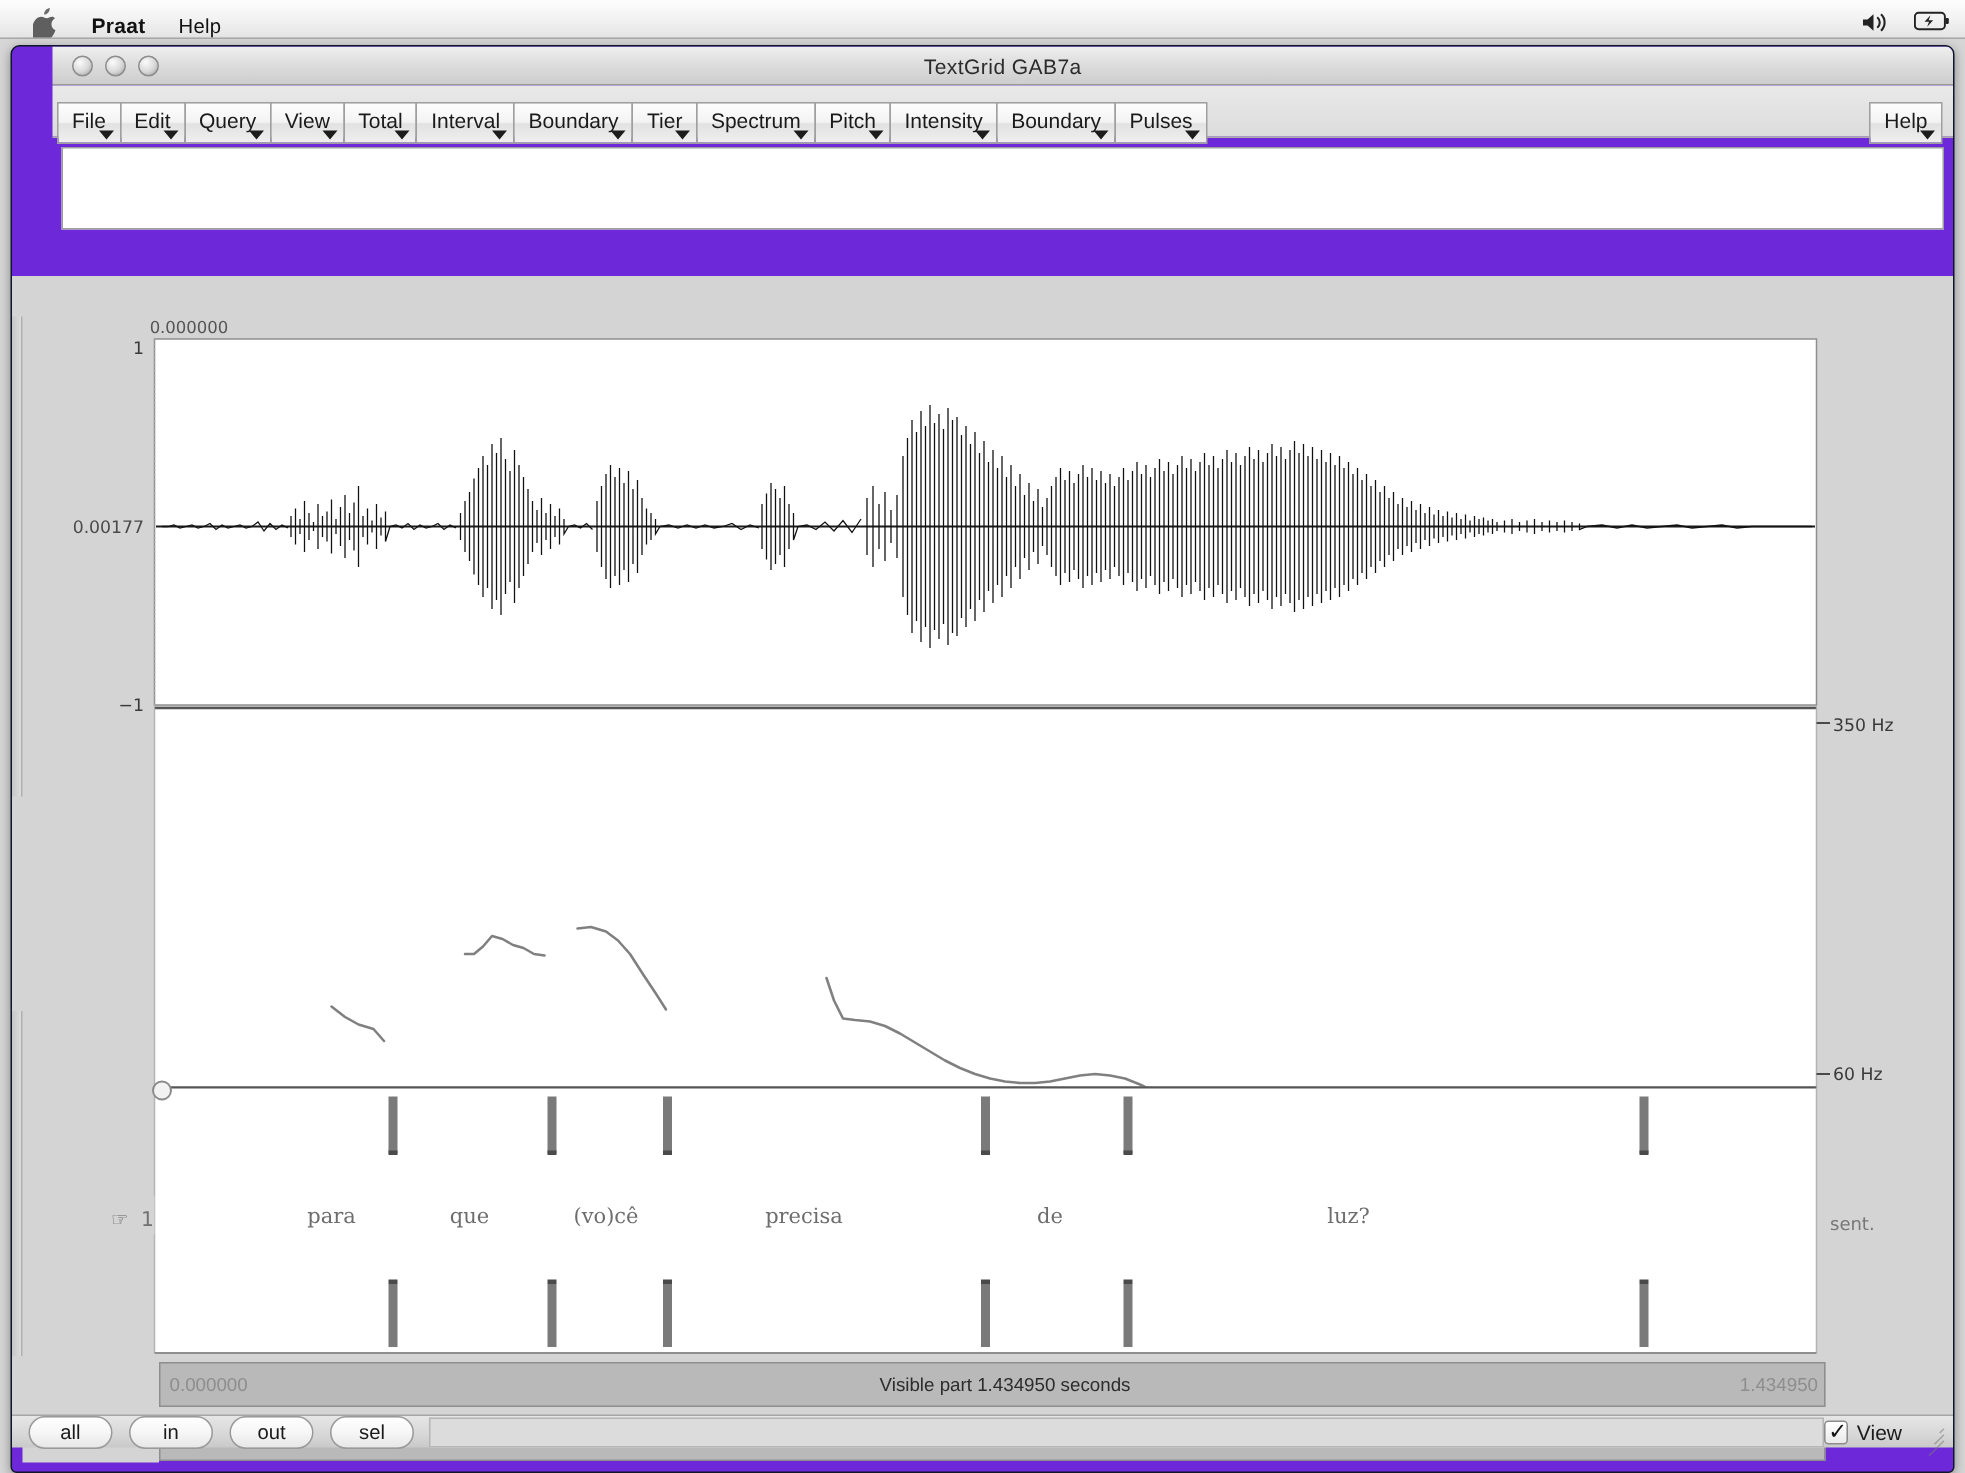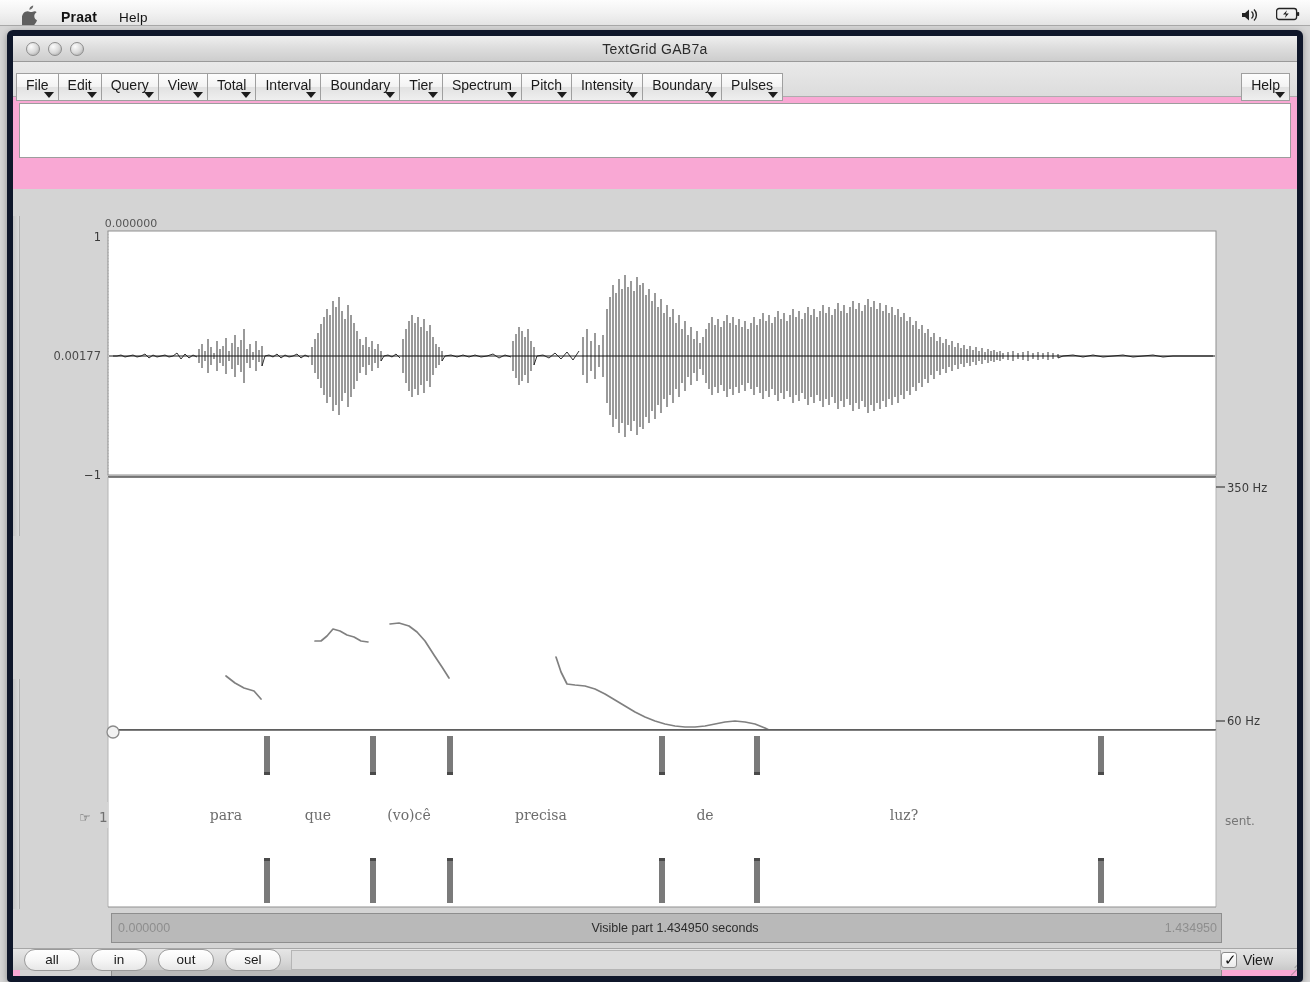--- a/index.html
+++ b/index.html
@@ -23,25 +23,26 @@
     font-size: 14px; font-weight: bold; color: #121212;
     margin-left: 22px; letter-spacing: 0.2px;
   }
   .os-menu-item.reg { font-weight: normal; font-size: 13.5px; }
   #osbar-right { margin-left: auto; display: flex; align-items: center; gap: 14px; margin-right: 12px; }
   .os-ico { width: 22px; height: 18px; position: relative; }
 
   
   #win {
     position: absolute; left: 7px; top: 30px; width: 1296px; height: 952px;
-    background: #f9a8d4;
-    border: 6px solid #0f172a;
+    background: #6d28d9;
+    border: 1px solid #0f172a;
     border-radius: 6px 6px 4px 4px;
     box-shadow: 0 2px 7px rgba(0,0,0,0.35);
     overflow: hidden;
+    padding-left: 27px;
   }
   #titlebar {
     height: 26px; width: 100%;
     background: linear-gradient(to bottom, #efefef 0%, #dedede 45%, #cdcdcd 100%);
     border-bottom: 1px solid #9a9a9a;
     display: flex; align-items: center; position: relative;
   }
   .tdot {
     width: 14px; height: 14px; border-radius: 50%;
     background: radial-gradient(circle at 35% 30%, #fbfbfb 0%, #d8d8d8 55%, #9b9b9b 100%);
@@ -111,21 +112,21 @@
     background: #b9b9b9; border: 1px solid #8e8e8e;
     display: flex; align-items: center; justify-content: center;
     color: #2c2c2c; font-size: 12.5px;
   }
   #sidecorner-tl, #sidecorner-bl {
     position: absolute; left: 7px; width: 91px; height: 30px; background: #d4d4d4;
   }
 
   
   #bottomstrip {
-    position: absolute; left: 0; bottom: 6px; width: 1296px; height: 22px;
+    position: absolute; left: 0; bottom: 16px; width: 1296px; height: 22px;
     background: linear-gradient(to bottom, #e6e6e6 0%, #d7d7d7 60%, #c9c9c9 100%);
     border-top: 1px solid #a6a6a6;
     display: flex; align-items: center;
   }
   .pillbtn {
     height: 22px; min-width: 56px; margin-left: 11px;
     border: 1px solid #9a9a9a; border-radius: 11px;
     background: linear-gradient(to bottom, #ffffff 0%, #f6f6f6 50%, #e7e7e7 100%);
     font-size: 13.5px; color: #1a1a1a;
     display: flex; align-items: center; justify-content: center;

